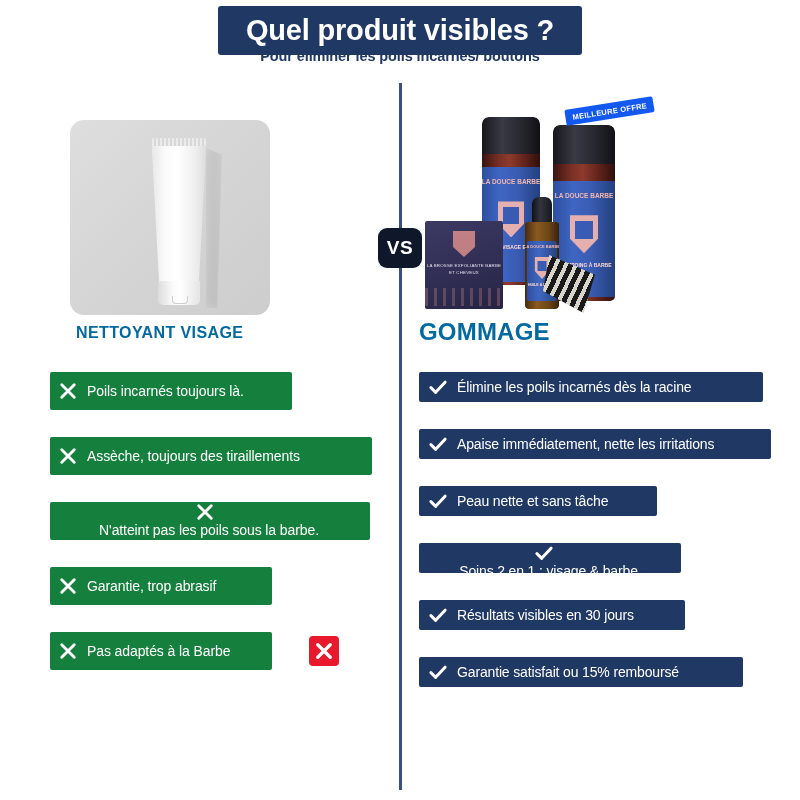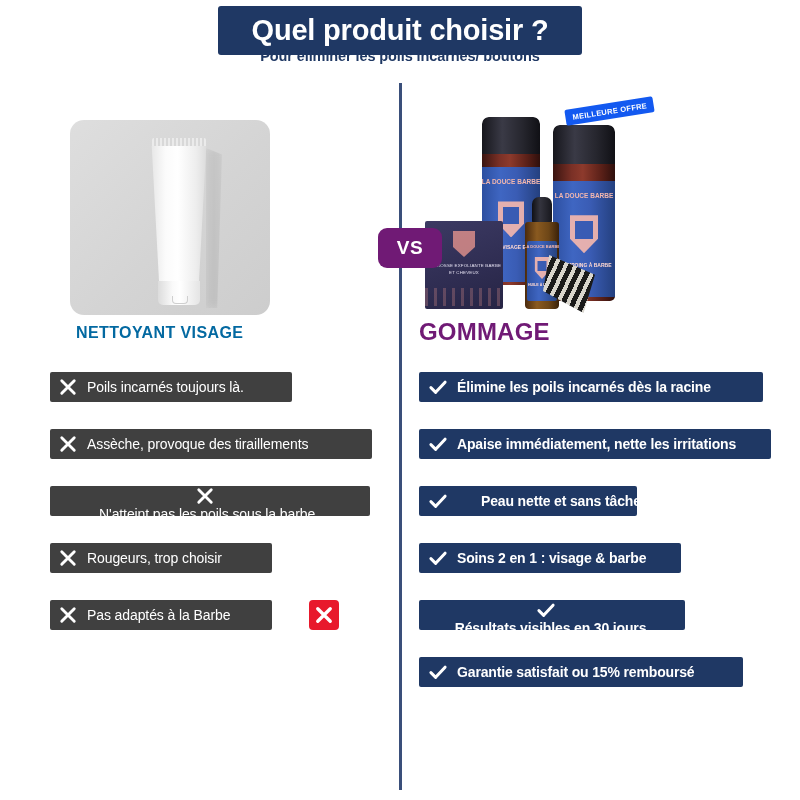--- a/index.html
+++ b/index.html
@@ -60,23 +60,23 @@
     left: 399px;
     top: 83px;
     width: 3px;
     height: 707px;
     background: #3a4f7a;
   }
   #vs-badge {
     position: absolute;
     left: 378px;
     top: 228px;
-    width: 64px;
+    width: 44px;
     height: 40px;
-    background: #701a75;
+    background: #0f172a;
     border-radius: 9px;
     display: flex;
     align-items: center;
     justify-content: center;
     z-index: 5;
   }
   #vs-badge span {
     color: #ffffff;
     font-size: 19px;
     font-weight: bold;
@@ -344,21 +344,21 @@
     top: 324px;
     color: #0369a1;
     font-size: 16px;
     font-weight: bold;
     letter-spacing: 0.4px;
   }
   #right-heading {
     position: absolute;
     left: 419px;
     top: 318px;
-    color: #701a75;
+    color: #0369a1;
     font-size: 24px;
     font-weight: bold;
     letter-spacing: 0.2px;
   }
 
   
   #left-list {
     position: absolute;
     left: 50px;
     top: 372px;
@@ -370,22 +370,22 @@
     top: 372px;
     width: 360px;
   }
   .feat {
     display: flex;
     align-items: center;
     border-radius: 2px;
     box-sizing: border-box;
   }
   .feat-neg {
-    background: #404040;
-    height: 30px;
+    background: #15803d;
+    height: 38px;
     padding: 0 10px 0 8px;
     margin-bottom: 27px;
   }
   .feat-pos {
     background: #1f3864;
     height: 30px;
     padding: 0 12px 0 9px;
     margin-bottom: 27px;
   }
   .feat-icon {
@@ -399,21 +399,21 @@
     color: #ffffff;
     white-space: nowrap;
   }
   .feat-neg .feat-label {
     font-size: 14px;
     font-weight: normal;
     letter-spacing: -0.1px;
   }
   .feat-pos .feat-label {
     font-size: 14px;
-    font-weight: bold;
+    font-weight: normal;
     letter-spacing: -0.15px;
   }
   .feat-row {
     display: flex;
     align-items: center;
   }
   #red-x-badge {
     width: 30px;
     height: 30px;
     background: #e8192c;
@@ -423,21 +423,21 @@
     align-items: center;
     justify-content: center;
     flex: 0 0 auto;
   }
 </style>
 </head>
 <body>
 
 <div id="header">
   <div id="title-bar">
-    <div id="title-text">Quel produit choisir ?</div>
+    <div id="title-text">Quel produit visibles ?</div>
   </div>
   <div id="subtitle-text">Pour eliminer les poils incarnés/ boutons</div>
 </div>
 
 <div id="divider"></div>
 <div id="vs-badge">
   <span>VS</span>
 </div>
 
 <div id="left-product-card">
@@ -502,37 +502,37 @@
             <path d="M4.5 4.5 L19.5 19.5 M19.5 4.5 L4.5 19.5" stroke="#ffffff" stroke-width="3.4" stroke-linecap="round" fill="none"></path>
           </svg></span>
         <span class="feat-label">Poils incarnés toujours là.</span>
       </div>
     </div>
     <div class="feat-row">
       <div class="feat feat-neg" style="width: 322px;">
         <span class="feat-icon"><svg viewBox="0 0 24 24" width="20" height="20">
             <path d="M4.5 4.5 L19.5 19.5 M19.5 4.5 L4.5 19.5" stroke="#ffffff" stroke-width="3.4" stroke-linecap="round" fill="none"></path>
           </svg></span>
-        <span class="feat-label">Assèche, provoque des tiraillements</span>
+        <span class="feat-label">Assèche, toujours des tiraillements</span>
       </div>
     </div>
     <div class="feat-row">
       <div class="feat feat-neg" style="width: 320px; flex-direction: column;">
         <span class="feat-icon"><svg viewBox="0 0 24 24" width="20" height="20">
             <path d="M4.5 4.5 L19.5 19.5 M19.5 4.5 L4.5 19.5" stroke="#ffffff" stroke-width="3.4" stroke-linecap="round" fill="none"></path>
           </svg></span>
         <span class="feat-label">N'atteint pas les poils sous la barbe.</span>
       </div>
     </div>
     <div class="feat-row">
       <div class="feat feat-neg" style="width: 222px;">
         <span class="feat-icon"><svg viewBox="0 0 24 24" width="20" height="20">
             <path d="M4.5 4.5 L19.5 19.5 M19.5 4.5 L4.5 19.5" stroke="#ffffff" stroke-width="3.4" stroke-linecap="round" fill="none"></path>
           </svg></span>
-        <span class="feat-label">Rougeurs, trop choisir</span>
+        <span class="feat-label">Garantie, trop abrasif</span>
       </div>
     </div>
     <div class="feat-row">
       <div class="feat feat-neg" style="width: 222px;">
         <span class="feat-icon"><svg viewBox="0 0 24 24" width="20" height="20">
             <path d="M4.5 4.5 L19.5 19.5 M19.5 4.5 L4.5 19.5" stroke="#ffffff" stroke-width="3.4" stroke-linecap="round" fill="none"></path>
           </svg></span>
         <span class="feat-label">Pas adaptés à la Barbe</span>
       </div>
       <div id="red-x-badge" style="margin-bottom: 27px;">
@@ -549,33 +549,33 @@
           <path d="M3.5 12.8 L9.2 18.4 L20.5 6.2" stroke="#ffffff" stroke-width="3.6" stroke-linecap="round" stroke-linejoin="round" fill="none"></path>
         </svg></span>
       <span class="feat-label">Élimine les poils incarnés dès la racine</span>
     </div>
     <div class="feat feat-pos" style="width: 352px;">
       <span class="feat-icon"><svg viewBox="0 0 24 24" width="20" height="20">
           <path d="M3.5 12.8 L9.2 18.4 L20.5 6.2" stroke="#ffffff" stroke-width="3.6" stroke-linecap="round" stroke-linejoin="round" fill="none"></path>
         </svg></span>
       <span class="feat-label">Apaise immédiatement, nette les irritations</span>
     </div>
-    <div class="feat feat-pos" style="width: 218px; gap: 24px;">
+    <div class="feat feat-pos" style="width: 238px;">
       <span class="feat-icon"><svg viewBox="0 0 24 24" width="20" height="20">
           <path d="M3.5 12.8 L9.2 18.4 L20.5 6.2" stroke="#ffffff" stroke-width="3.6" stroke-linecap="round" stroke-linejoin="round" fill="none"></path>
         </svg></span>
       <span class="feat-label">Peau nette et sans tâche</span>
     </div>
-    <div class="feat feat-pos" style="width: 262px;">
+    <div class="feat feat-pos" style="width: 262px; flex-direction: column;">
       <span class="feat-icon"><svg viewBox="0 0 24 24" width="20" height="20">
           <path d="M3.5 12.8 L9.2 18.4 L20.5 6.2" stroke="#ffffff" stroke-width="3.6" stroke-linecap="round" stroke-linejoin="round" fill="none"></path>
         </svg></span>
       <span class="feat-label">Soins 2 en 1 : visage &amp; barbe</span>
     </div>
-    <div class="feat feat-pos" style="width: 266px; flex-direction: column;">
+    <div class="feat feat-pos" style="width: 266px;">
       <span class="feat-icon"><svg viewBox="0 0 24 24" width="20" height="20">
           <path d="M3.5 12.8 L9.2 18.4 L20.5 6.2" stroke="#ffffff" stroke-width="3.6" stroke-linecap="round" stroke-linejoin="round" fill="none"></path>
         </svg></span>
       <span class="feat-label">Résultats visibles en 30 jours</span>
     </div>
     <div class="feat feat-pos" style="width: 324px;">
       <span class="feat-icon"><svg viewBox="0 0 24 24" width="20" height="20">
           <path d="M3.5 12.8 L9.2 18.4 L20.5 6.2" stroke="#ffffff" stroke-width="3.6" stroke-linecap="round" stroke-linejoin="round" fill="none"></path>
         </svg></span>
       <span class="feat-label">Garantie satisfait ou 15% remboursé</span>

